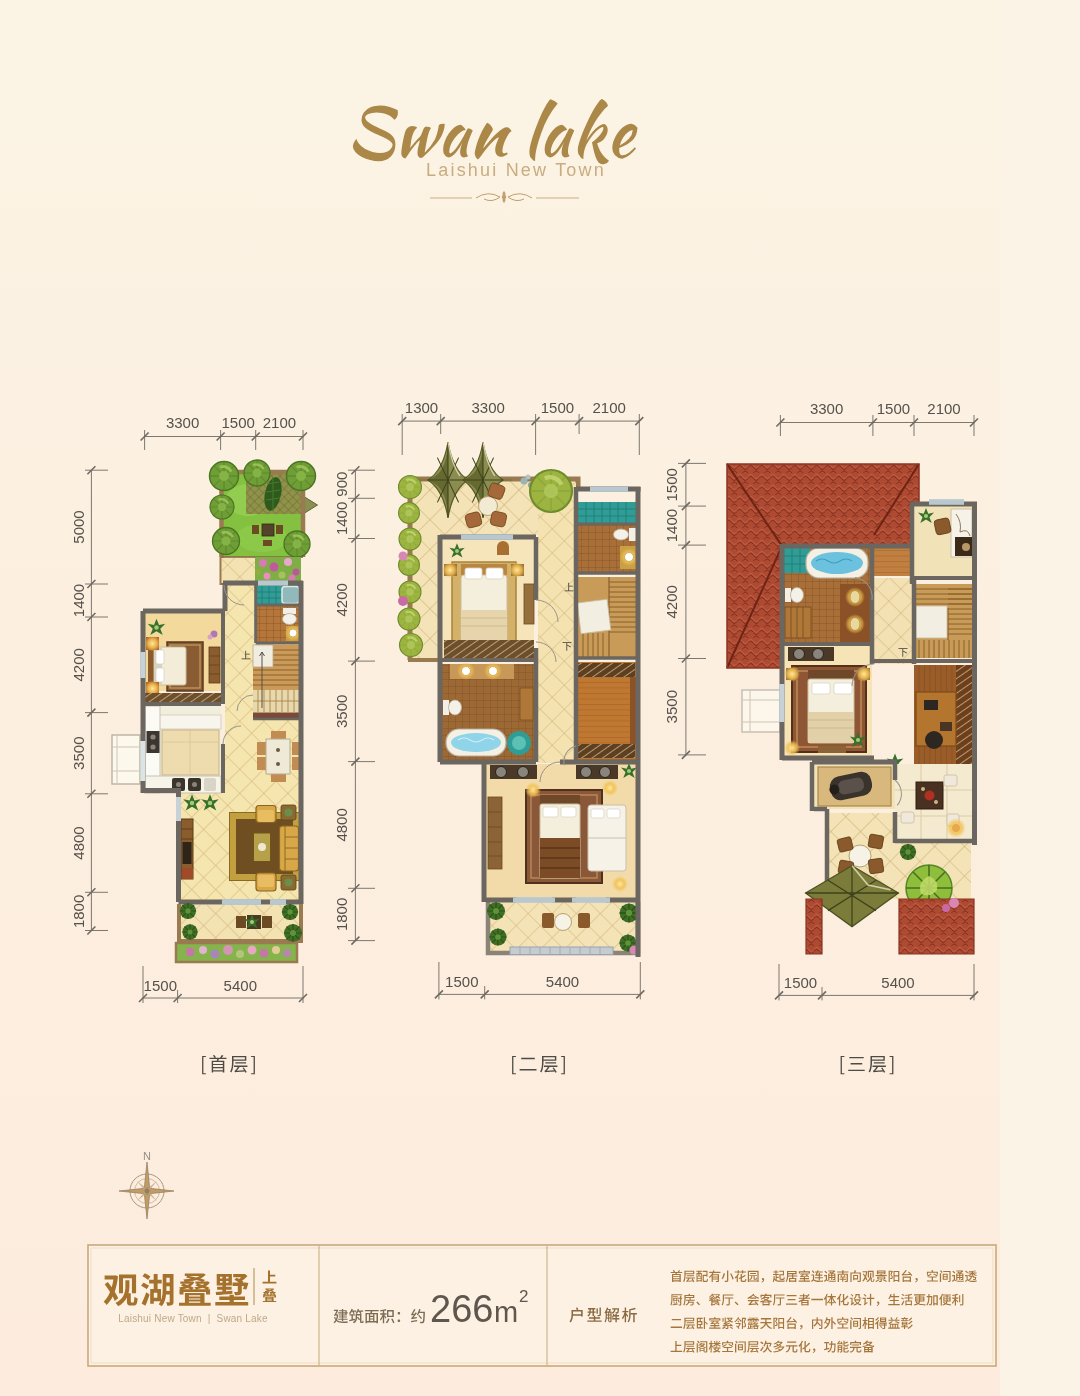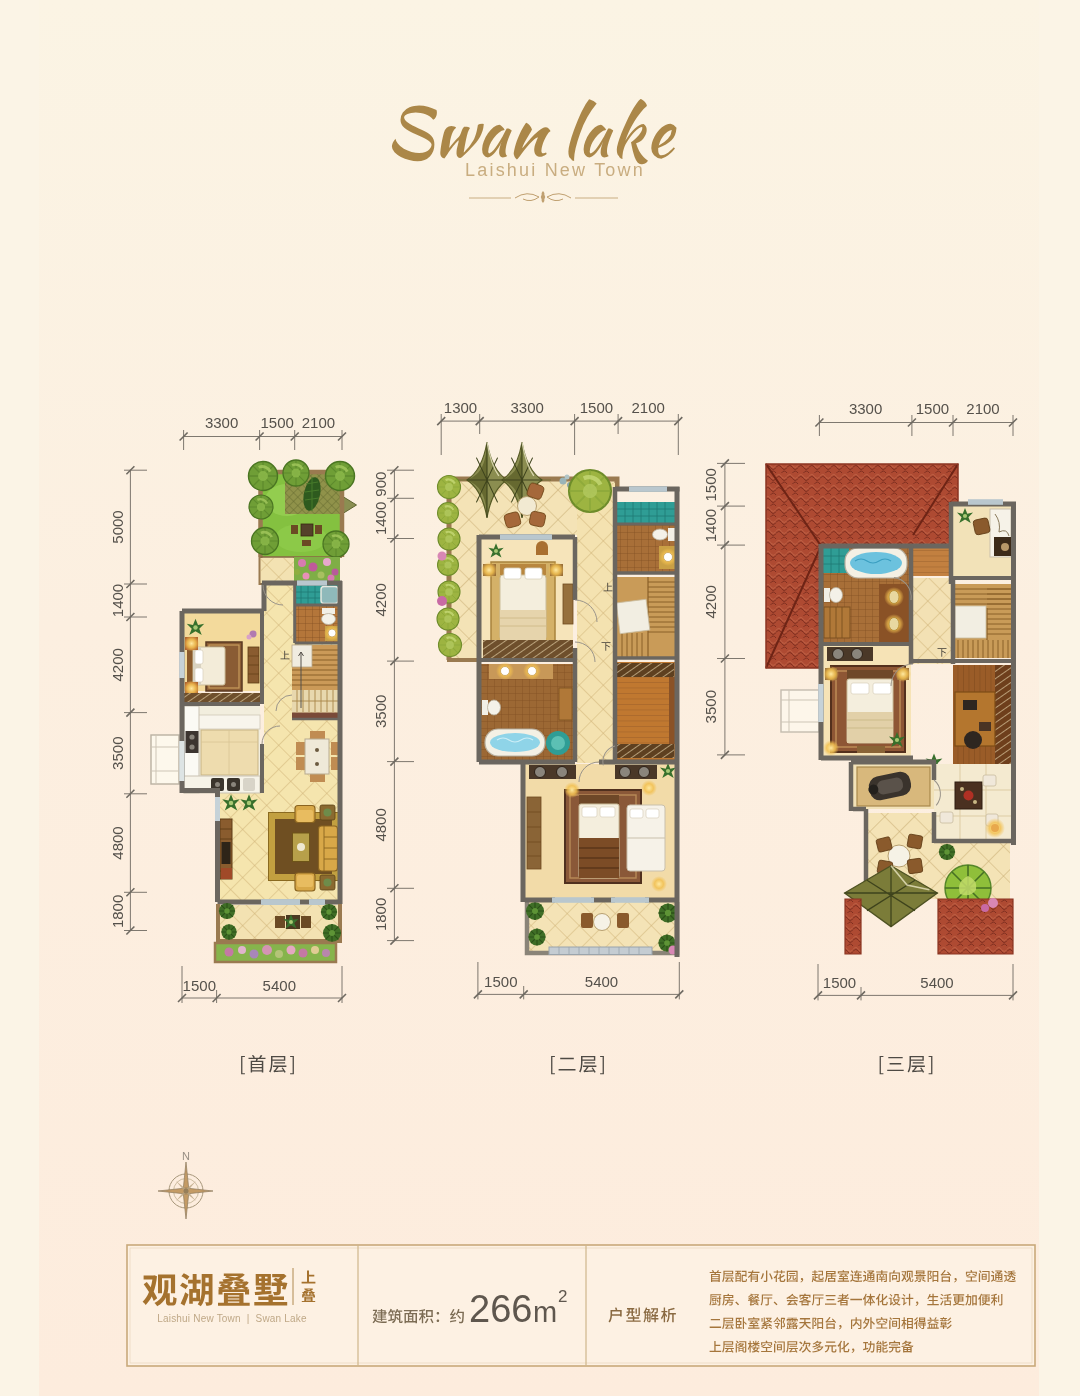--- a/index.html
+++ b/index.html
@@ -1,16 +1,16 @@
 <!DOCTYPE html>
 <html><head>
 <meta charset="utf-8">
 <style>
 html,body{margin:0;padding:0;background:#fbf4e6;}
-#page{width:1000px;height:1396px;position:relative;overflow:hidden;padding-left:39px;}
+#page{width:1000px;height:1396px;position:relative;overflow:hidden;}
 svg{display:block}
 .dt{font-family:"Liberation Sans",sans-serif;font-size:15px;fill:#55514b}
 .dl{stroke:#6f6a62;stroke-width:0.9;fill:none}
 </style>
 </head>
 <body>
 <div id="page">
 <svg width="1080" height="1396" viewBox="0 0 1080 1396" xmlns="http://www.w3.org/2000/svg">
 <defs>
 <linearGradient id="bg" x1="0" y1="0" x2="0" y2="1">

